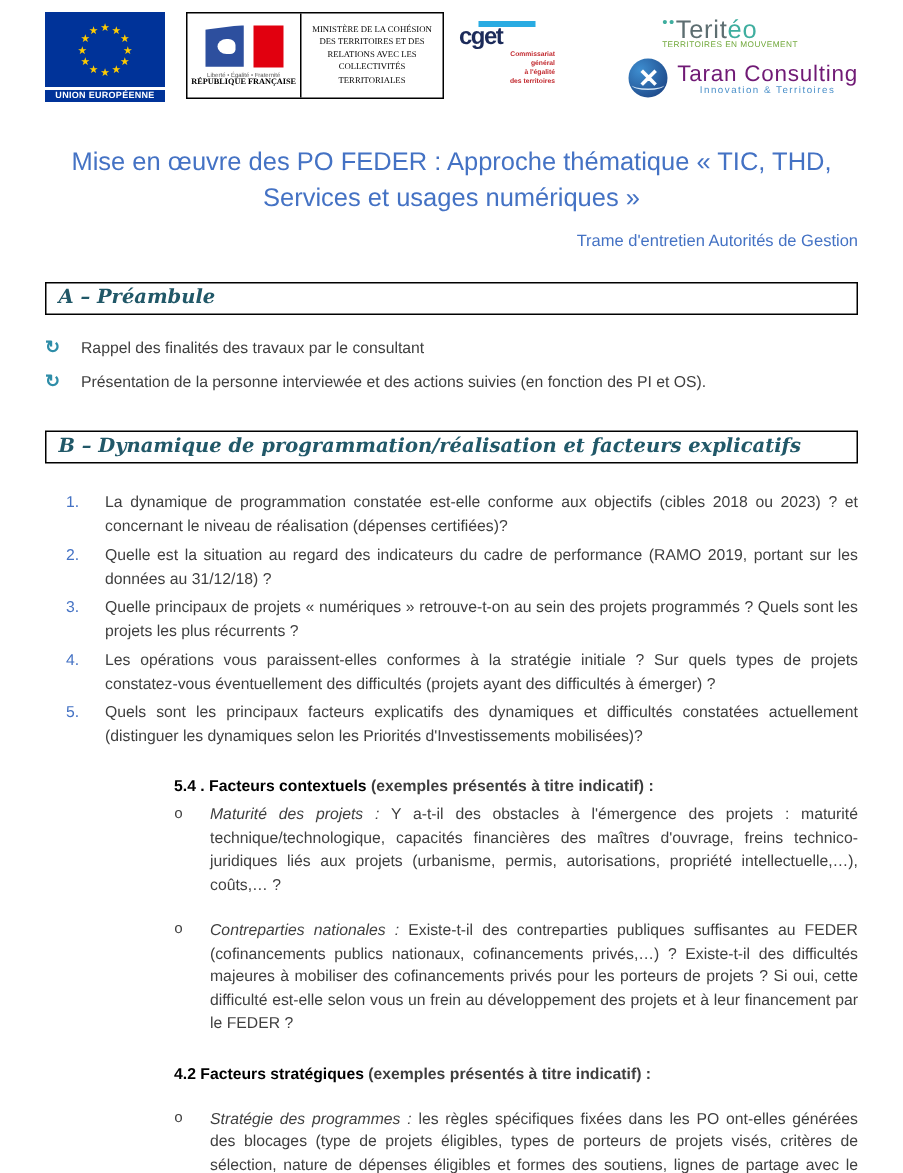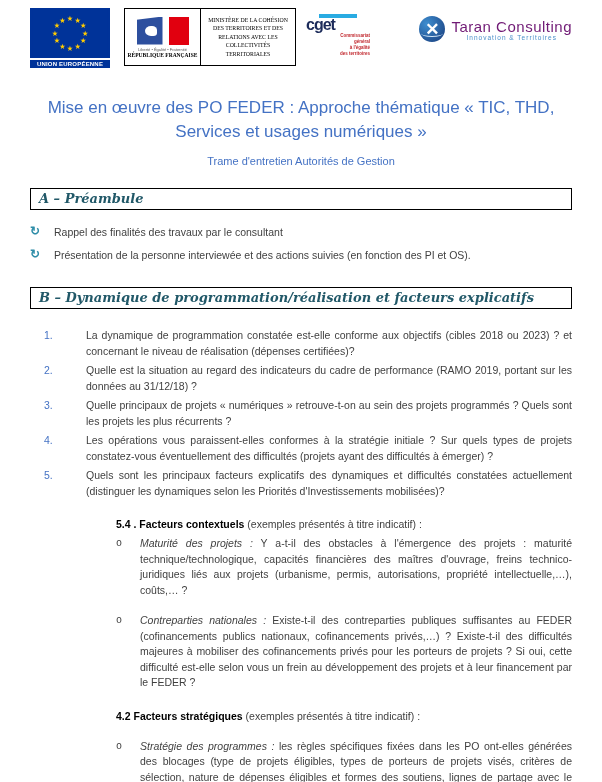--- a/index.html
+++ b/index.html
@@ -43,43 +43,43 @@
   .taran { display:flex; align-items:center; margin-top:6px; }
   .taran-icon { width:26px; height:26px; border-radius:50%; background:radial-gradient(circle at 30% 30%, #3e8ed0, #173a7a); position:relative; flex:0 0 auto; }
   .taran-icon .x { position:absolute; left:0; top:0; width:100%; height:100%; color:#fff; font-size:17px; font-weight:bold; display:flex; align-items:center; justify-content:center; }
   .taran-icon .orbit { position:absolute; left:2px; bottom:5px; width:22px; height:7px; border-bottom:1px solid #cfe3f5; border-radius:50%; }
   .taran-text { margin-left:6px; text-align:center; }
   .taran-name { font-size:15px; color:#701a75; letter-spacing:.5px; white-space:nowrap; }
   .taran-tag { font-size:6.5px; color:#4a90c9; letter-spacing:1px; margin-top:-1px; }
 
   
   .doc-title { margin-top:18px; text-align:center; font-size:17px; line-height:24px; color:#4472c4; font-weight:normal; }
-  .doc-subtitle { margin-top:11px; text-align:center; font-size:11px; color:#4472c4; }
+  .doc-subtitle { margin-top:11px; text-align:right; font-size:11px; color:#4472c4; }
 
   
   .section-box { border:1.2px solid #000; margin-top:21px; padding:2px 8px 3px 8px; }
   .section-box h2 { font-family:"DejaVu Serif","Liberation Serif",serif; font-style:italic; font-weight:bold; font-size:13px; color:#215868; }
   .section-box.b { margin-top:25px; }
 
   
   .pre-bullets { margin-top:15px; }
   .pre-bullet { display:flex; margin-bottom:9px; font-size:10.5px; line-height:14px; }
   .pre-bullet .arrow { width:24px; flex:0 0 auto; color:#2e8da8; font-size:12px; line-height:13px; font-weight:bold; }
   .pre-bullet .txt { color:#3f3f3f; }
 
   
   .questions { margin-top:18px; padding-left:14px; }
   .q-item { display:flex; margin-bottom:3px; }
   .q-num { width:26px; flex:0 0 auto; color:#4472c4; font-size:10.5px; line-height:16px; }
-  .q-text { font-size:10.5px; line-height:16px; text-align:justify; color:#3f3f3f;margin-left:16px; }
+  .q-text { font-size:10.5px; line-height:16px; text-align:justify; color:#3f3f3f; }
 
   
   .subhead { margin-top:17px; padding-left:86px; font-size:10.5px; line-height:16px; }
   .subhead .bold { font-weight:bold; color:#000; }
-  .subhead .rest { color:#3f3f3f; }
+  .subhead .rest { color:#3f3f3f;font-weight:bold; }
   .sub-bullets { padding-left:86px; }
   .sub-bullet { display:flex; margin-top:4px; }
   .sub-bullet.gap { margin-top:15px; }
   .sub-bullet .o { width:24px; flex:0 0 auto; font-size:10px; line-height:15.5px; font-family:"Liberation Mono", monospace; color:#3f3f3f; }
   .sub-bullet .body { font-size:10.5px; line-height:15.5px; text-align:justify; color:#3f3f3f; }
   .sub-bullet .lead { font-style:italic; }
 </style>
 </head>
 <body>
 
@@ -127,20 +127,24 @@
       <div class="cget-word">cget</div>
       <div class="cget-caption">
         <div>Commissariat</div>
         <div>général</div>
         <div>à l'égalité</div>
         <div>des territoires</div>
       </div>
     </div>
 
     <div class="right-logos">
+      <div class="teriteo">
+        <div class="teriteo-name"><span class="dots">••</span><span>Terit</span><span class="eo">éo</span></div>
+        <div class="teriteo-tag">TERRITOIRES EN MOUVEMENT</div>
+      </div>
       <div class="taran">
         <div class="taran-icon">
           <div class="x">✕</div>
           <div class="orbit"></div>
         </div>
         <div class="taran-text">
           <div class="taran-name">Taran Consulting</div>
           <div class="taran-tag">Innovation &amp; Territoires</div>
         </div>
       </div>

